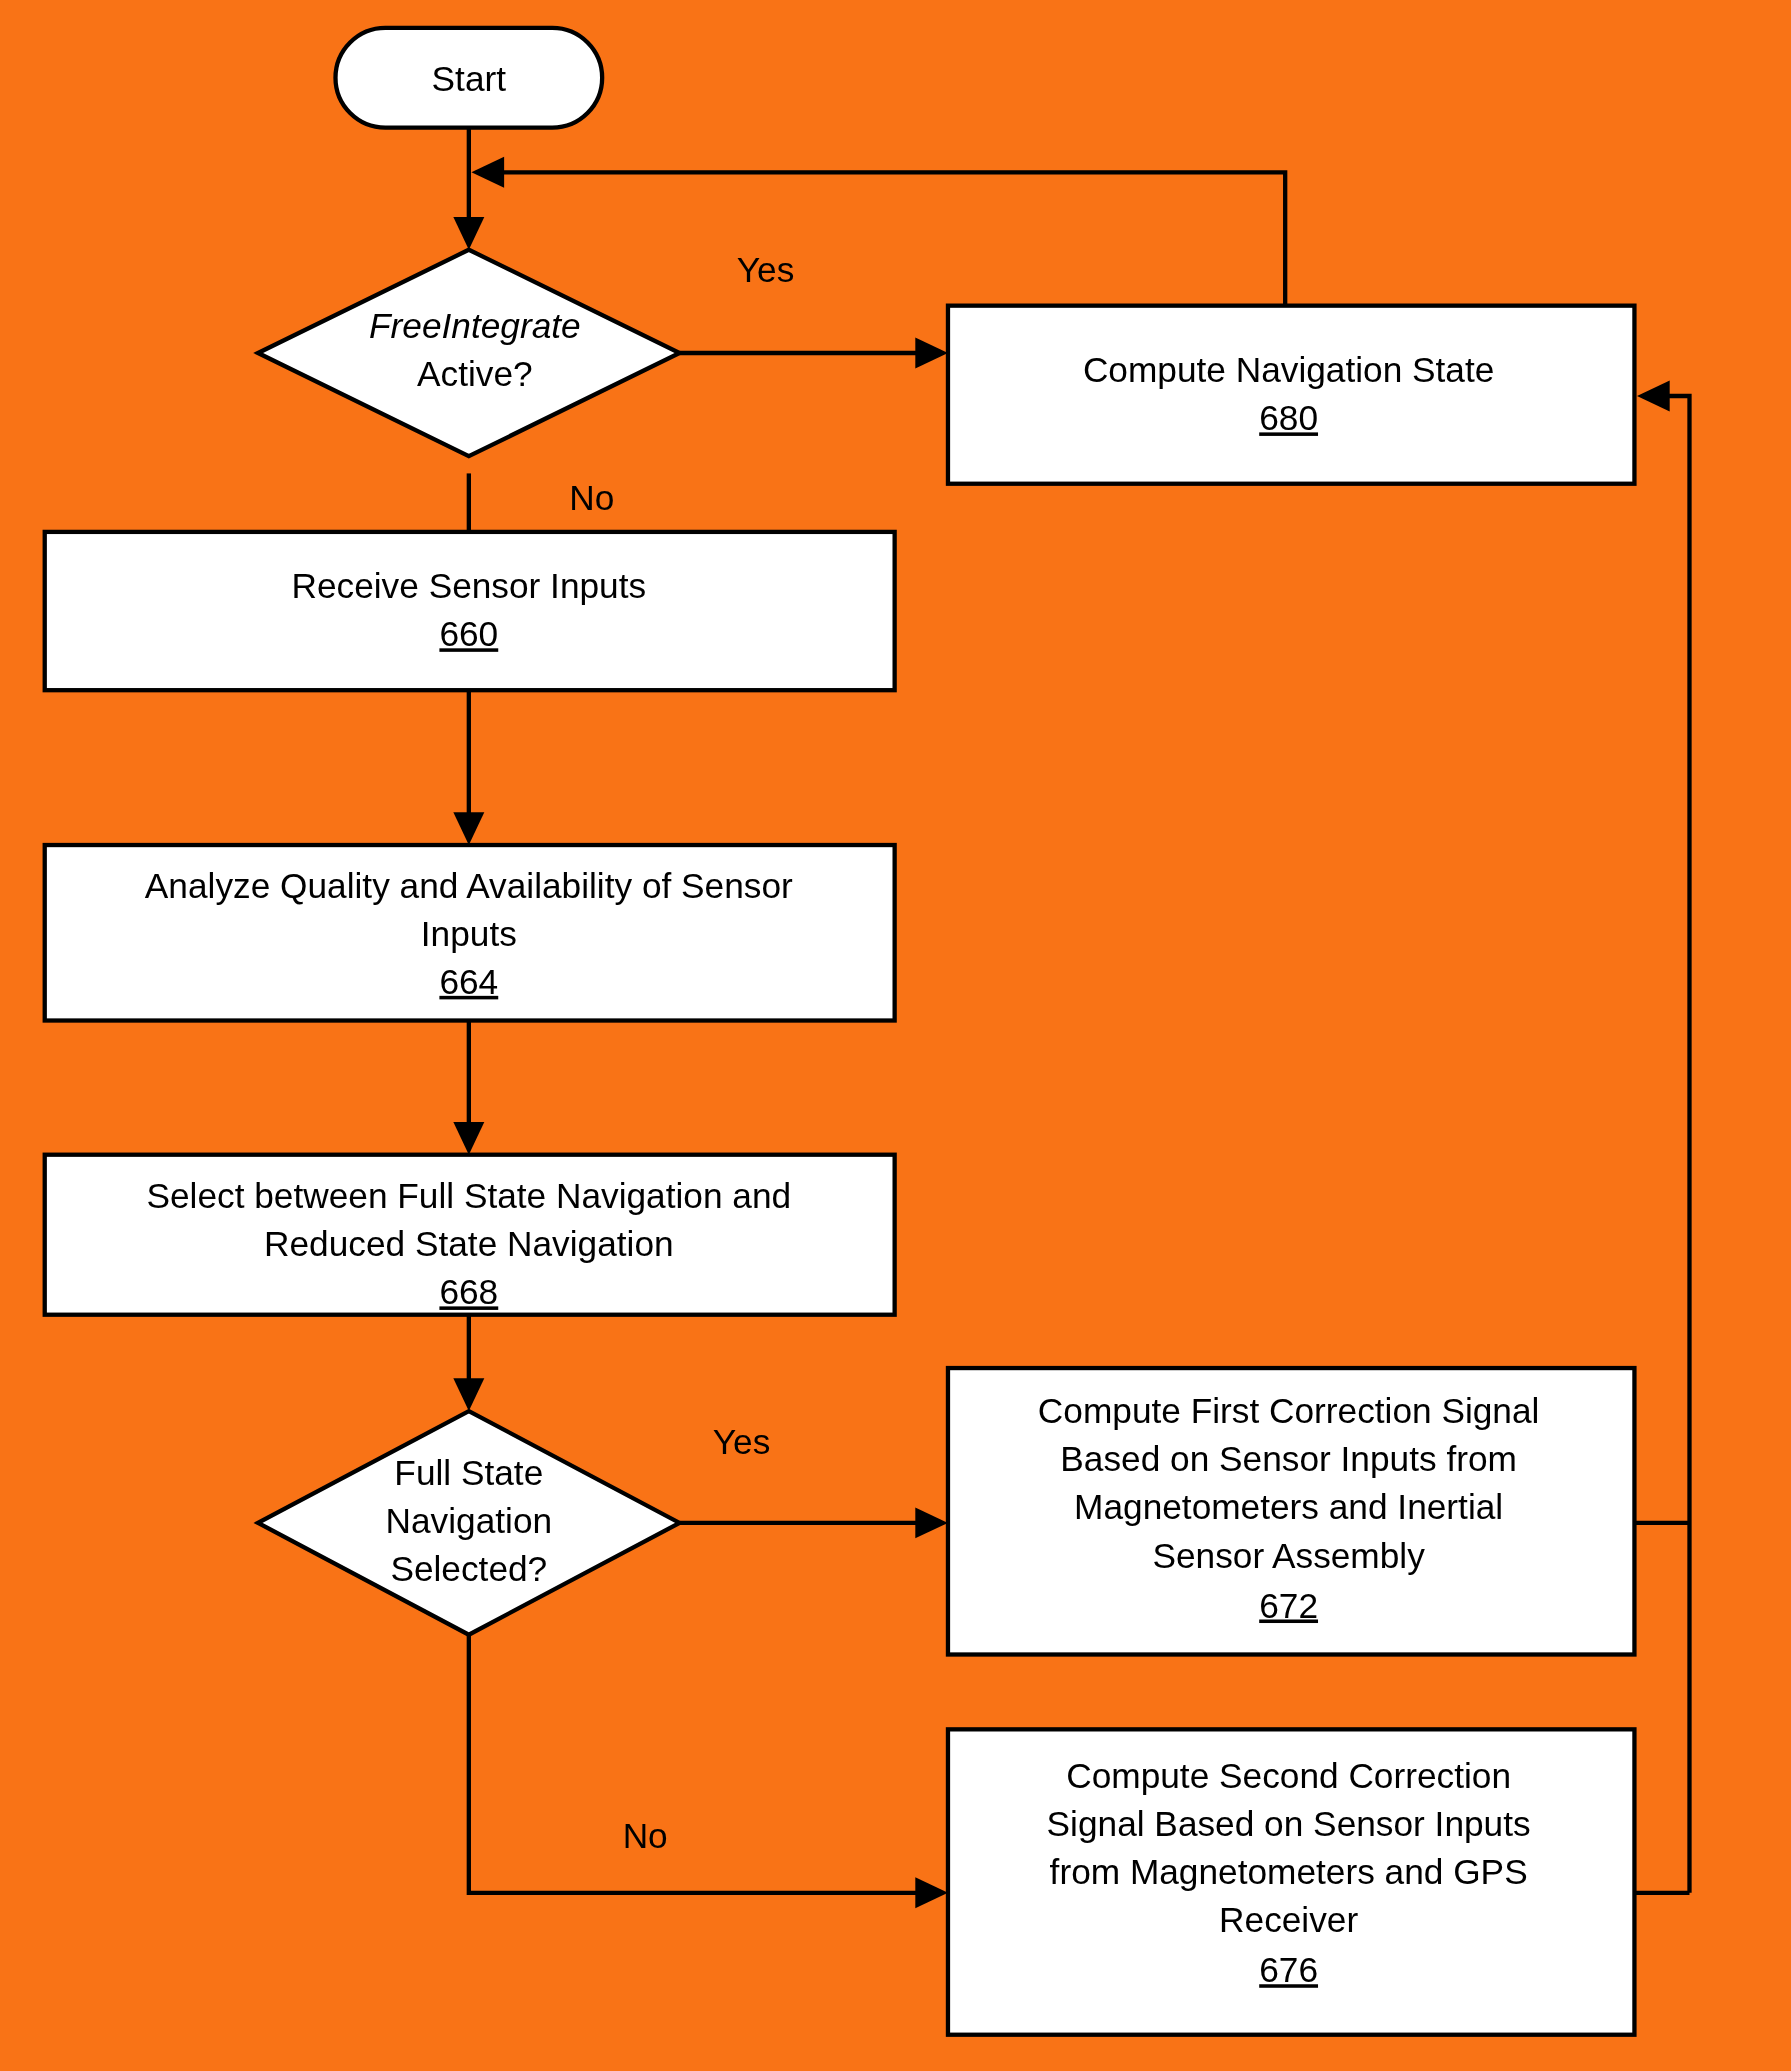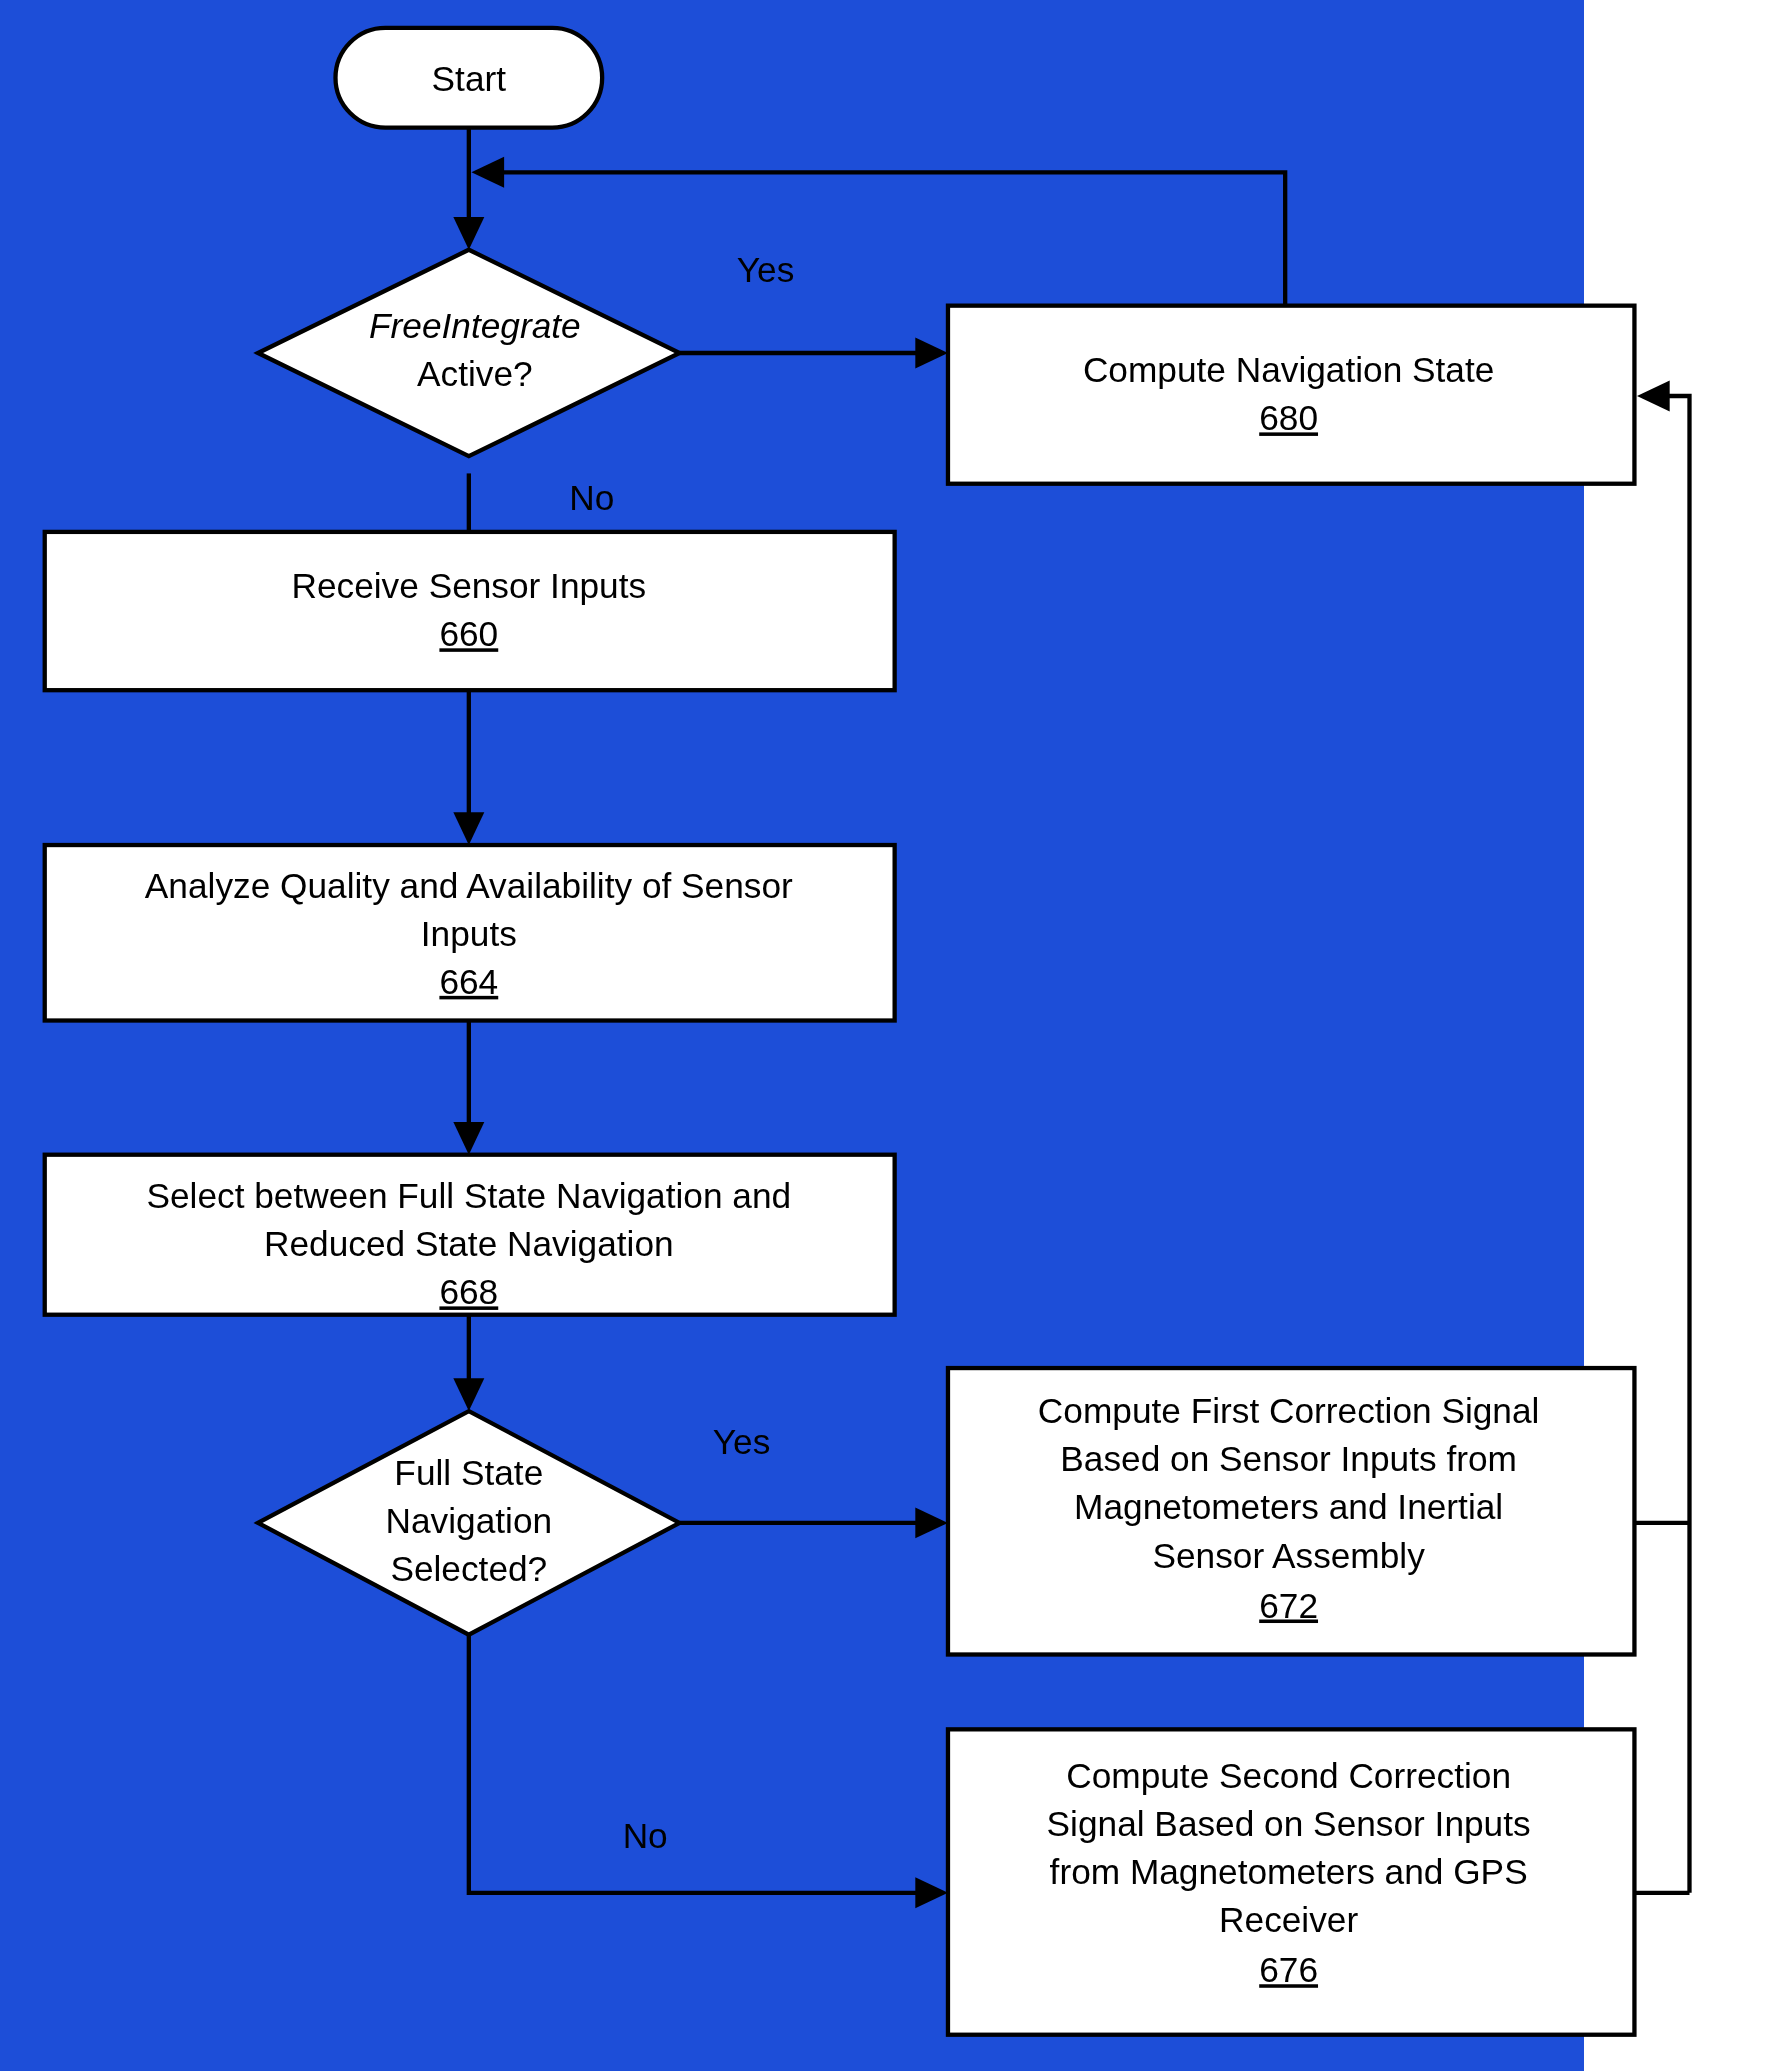--- a/index.html
+++ b/index.html
@@ -8,23 +8,23 @@
     background: #ffffff;
   }
   body {
     width: 1791px;
     height: 2072px;
     font-family: "Liberation Sans", sans-serif;
     overflow: hidden;
   }
   #flowchart-root {
     position: relative;
-    width: 1584px;
+    width: 1791px;
     height: 2072px;
-    background: #1d4ed8;
+    background: #f97316;
   }
   svg.fc {
     display: block;
     width: 1791px;
     height: 2072px;
   }
   .shape {
     fill: #ffffff;
     stroke: #000000;
     stroke-width: 5;

